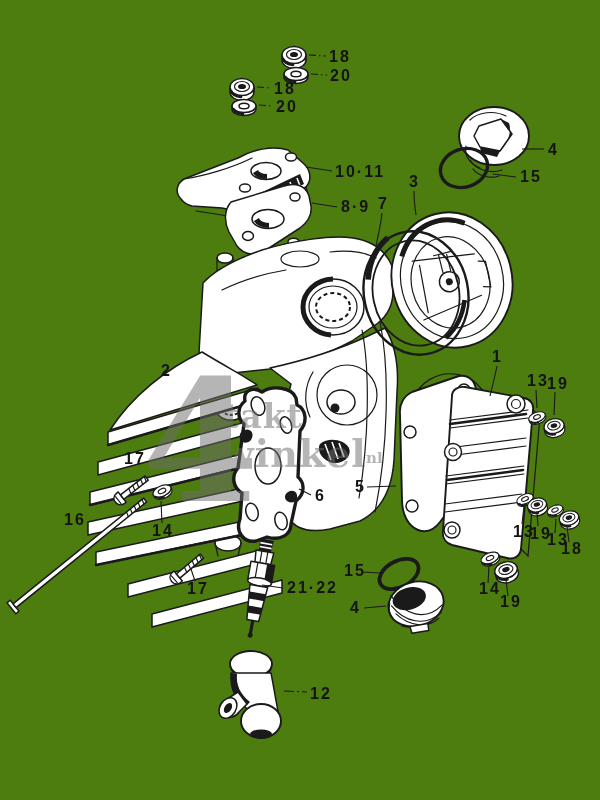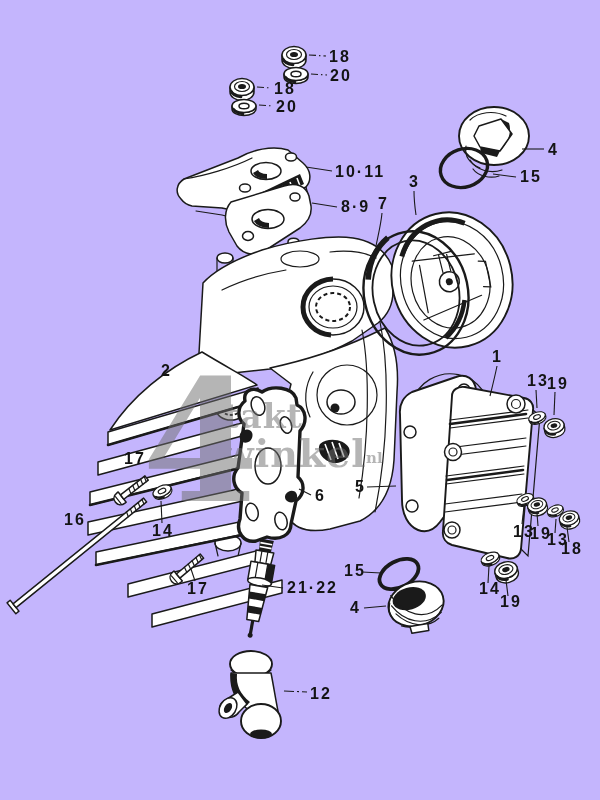--- a/index.html
+++ b/index.html
@@ -1,16 +1,16 @@
 <!DOCTYPE html>
 <html><head>
 <meta charset="utf-8">
 <style>
   html,body{margin:0;padding:0;background:#ffffff;}
-  #stage{position:relative;width:600px;height:800px;background:#c4b5fd;overflow:hidden;
+  #stage{position:relative;width:600px;height:800px;background:#4d7c0f;overflow:hidden;
          font-family:"Liberation Sans",sans-serif;}
   svg text.callout{font-family:"Liberation Sans",sans-serif;font-weight:bold;font-size:16px;
                    letter-spacing:2px;fill:#141414;}
   svg text.wm{font-family:"DejaVu Serif",serif;font-weight:bold;fill:#6e6e6e;}
   .o{fill:#ffffff;stroke:#1a1a1a;stroke-width:1.5;stroke-linejoin:round;stroke-linecap:round;}
   .o2{fill:#ffffff;stroke:#1a1a1a;stroke-width:1.9;stroke-linejoin:round;stroke-linecap:round;}
   .l{fill:none;stroke:#1a1a1a;stroke-width:1.2;stroke-linecap:round;}
   .t{fill:none;stroke:#1a1a1a;stroke-width:2.6;stroke-linecap:round;}
   .b{fill:#1a1a1a;stroke:none;}
   .lead{fill:none;stroke:#1a1a1a;stroke-width:1.1;}

